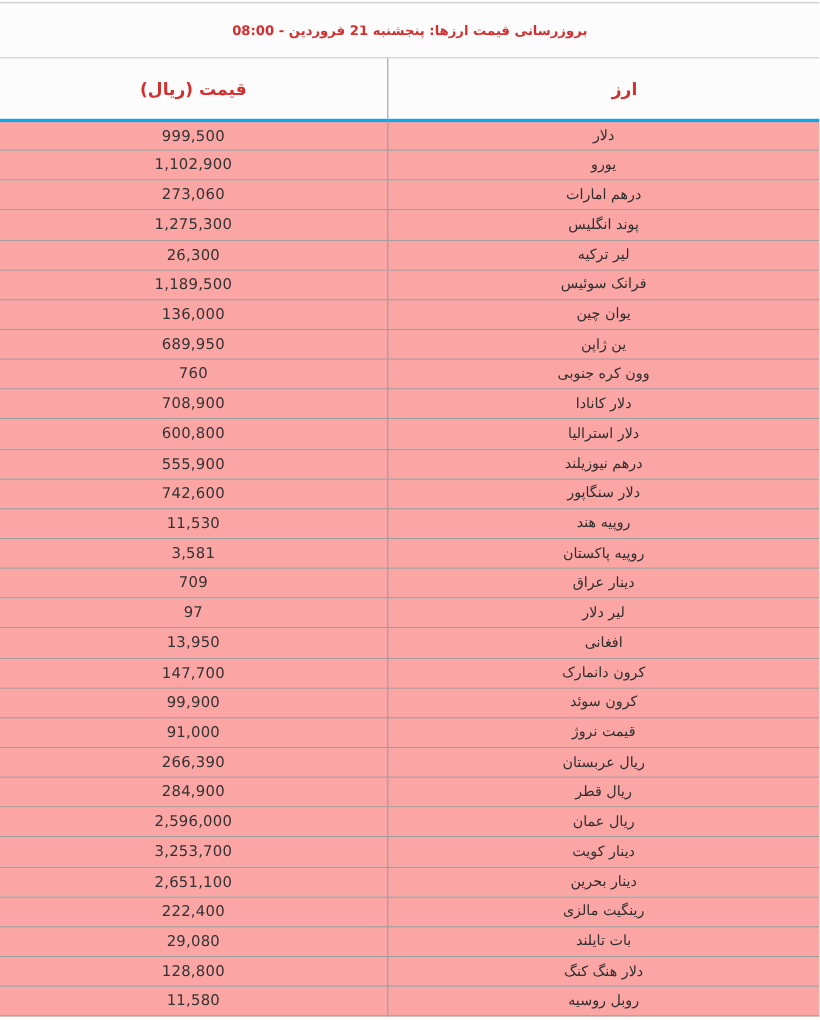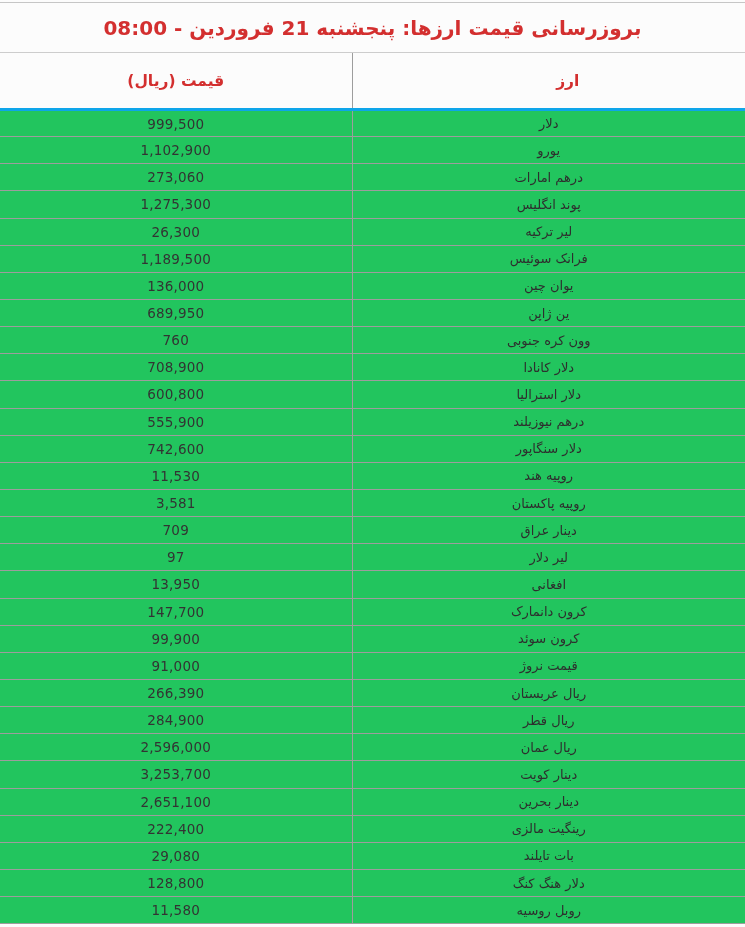--- a/index.html
+++ b/index.html
@@ -26,42 +26,42 @@
   }
   
   col.c-currency{width:393px;}
   col.c-price{width:352px;}
 
   .title-cell{
     height:50px;
     text-align:center;
     vertical-align:middle;
     color:var(--accent);
-    font-size:20px;
+    font-size:12px;
     font-weight:bold;
     border-top:1px solid #c6c6c6;
     border-bottom:1px solid var(--border-light);
     background:var(--bg);
     letter-spacing:0;
   }
   .header-row th{
     height:57px;
     vertical-align:middle;
     color:var(--accent);
     font-size:15.5px;
     font-weight:bold;
     border-bottom:3px solid #0ea5e9;
     background:var(--bg);
   }
   .data-row td{
     height:27.15px;
     text-align:center;
     vertical-align:middle;
     border-bottom:1px solid var(--border-row);
-    background:#22c55e;
+    background:#fca5a5;
     padding:0;
   }
   .col-currency,.cell-currency{
     border-left:1px solid var(--border-row); 
     padding-left:39px;
   }
   .cell-currency{
     color:#2e2e2e;
     font-size:13px;
   }

